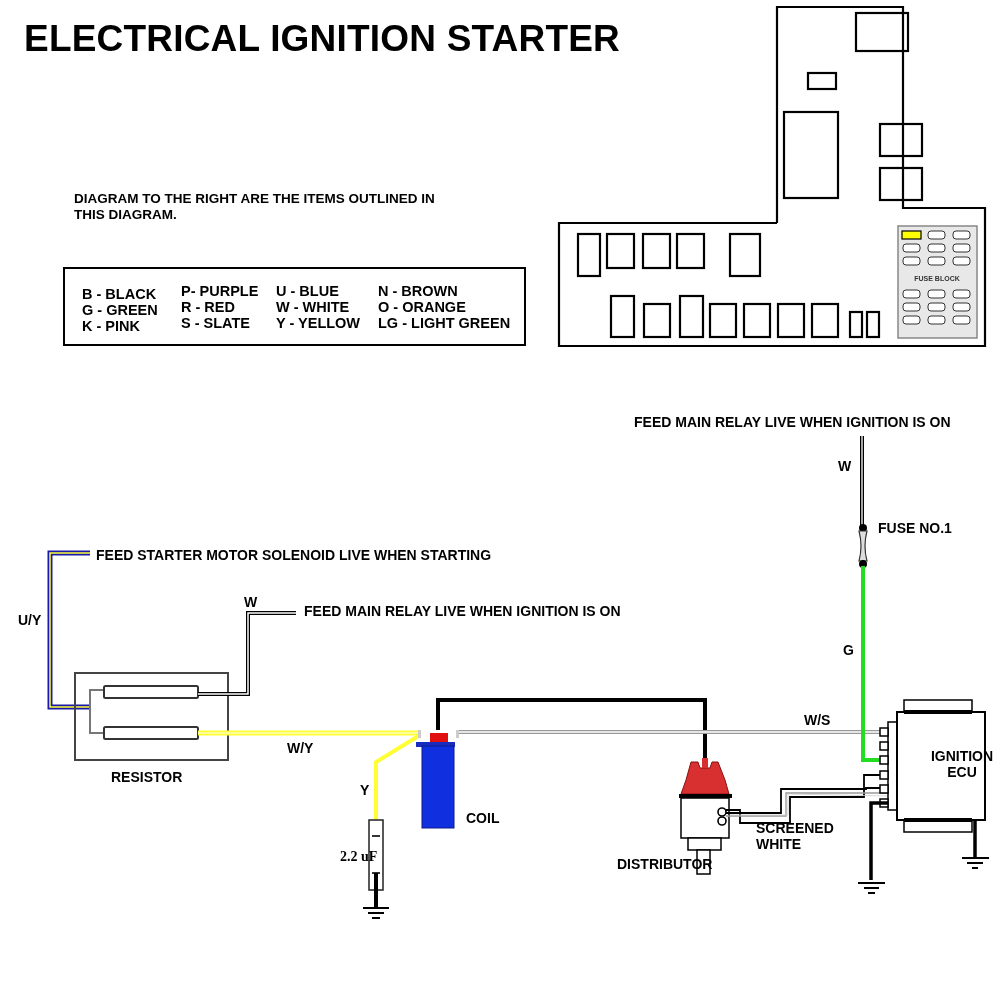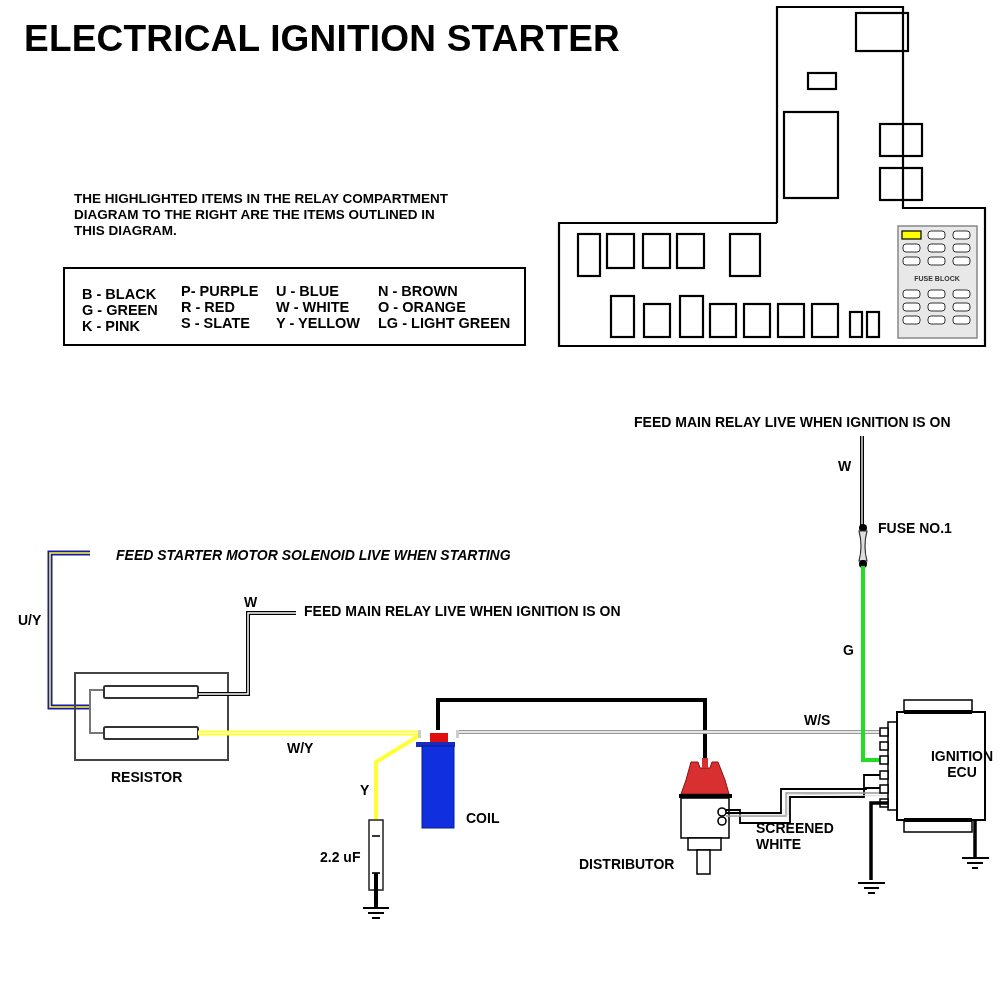--- a/index.html
+++ b/index.html
@@ -13,21 +13,20 @@
   .legend-col { position:absolute; top:16px; font-size:14.5px; line-height:16px; font-weight:bold; }
   .lbl { font-size:14px; }
   svg#diagram { position:absolute; left:0; top:0; }
 </style>
 </head>
 <body>
 
 <div class="abs" id="title">ELECTRICAL IGNITION STARTER</div>
 
 <div class="abs" id="intro">
-  <div>THE HIGHLIGHTED ITEMS IN THE RELAY COMPARTMENT</div>
   <div>DIAGRAM TO THE RIGHT ARE THE ITEMS OUTLINED IN</div>
   <div>THIS DIAGRAM.</div>
 </div>
 
 <div id="legend-box">
   <div class="legend-col" style="left:17px;top:17px;">
     <div>B - BLACK</div>
     <div>G - GREEN</div>
     <div>K - PINK</div>
   </div>
@@ -205,35 +204,35 @@
       <line x1="868" y1="893" x2="875" y2="893"></line>
   </g>
   <line x1="975" y1="820" x2="975" y2="857" stroke="#000" stroke-width="3.5"></line>
   <g stroke="#000" stroke-width="2">
     <line x1="962" y1="858" x2="989" y2="858"></line>
       <line x1="967" y1="863" x2="983" y2="863"></line>
       <line x1="972" y1="868" x2="978" y2="868"></line>
   </g>
 </svg>
 
-<div class="abs lbl" style="left:116px;top:547px;font-style:italic;">FEED STARTER MOTOR SOLENOID LIVE WHEN STARTING</div>
+<div class="abs lbl" style="left:96px;top:547px;">FEED STARTER MOTOR SOLENOID LIVE WHEN STARTING</div>
 <div class="abs lbl" style="left:304px;top:603px;">FEED MAIN RELAY LIVE WHEN IGNITION IS ON</div>
 <div class="abs lbl" style="left:634px;top:414px;">FEED MAIN RELAY LIVE WHEN IGNITION IS ON</div>
 <div class="abs lbl" style="left:18px;top:612px;">U/Y</div>
 <div class="abs lbl" style="left:244px;top:594px;">W</div>
 <div class="abs lbl" style="left:838px;top:458px;">W</div>
 <div class="abs lbl" style="left:287px;top:740px;">W/Y</div>
 <div class="abs lbl" style="left:360px;top:782px;">Y</div>
 <div class="abs lbl" style="left:843px;top:642px;">G</div>
 <div class="abs lbl" style="left:804px;top:712px;">W/S</div>
 <div class="abs lbl" style="left:878px;top:520px;">FUSE NO.1</div>
 <div class="abs lbl" style="left:111px;top:769px;">RESISTOR</div>
-<div class="abs lbl" style="left:320px;top:849px;">2.2 uF</div>
+<div class="abs lbl" style="left:340px;top:849px;font-family:Liberation Serif, serif;">2.2 uF</div>
 <div class="abs lbl" style="left:466px;top:810px;">COIL</div>
-<div class="abs lbl" style="left:579px;top:856px;">DISTRIBUTOR</div>
+<div class="abs lbl" style="left:617px;top:856px;">DISTRIBUTOR</div>
 <div class="abs lbl" style="left:756px;top:820px;line-height:16px;">
   <div>SCREENED</div>
   <div>WHITE</div>
 </div>
 <div class="abs lbl" style="left:898px;top:748px;width:86px;text-align:center;line-height:16px;padding-left:21px;">
   <div>IGNITION</div>
   <div>ECU</div>
 </div>
 
 </body></html>

